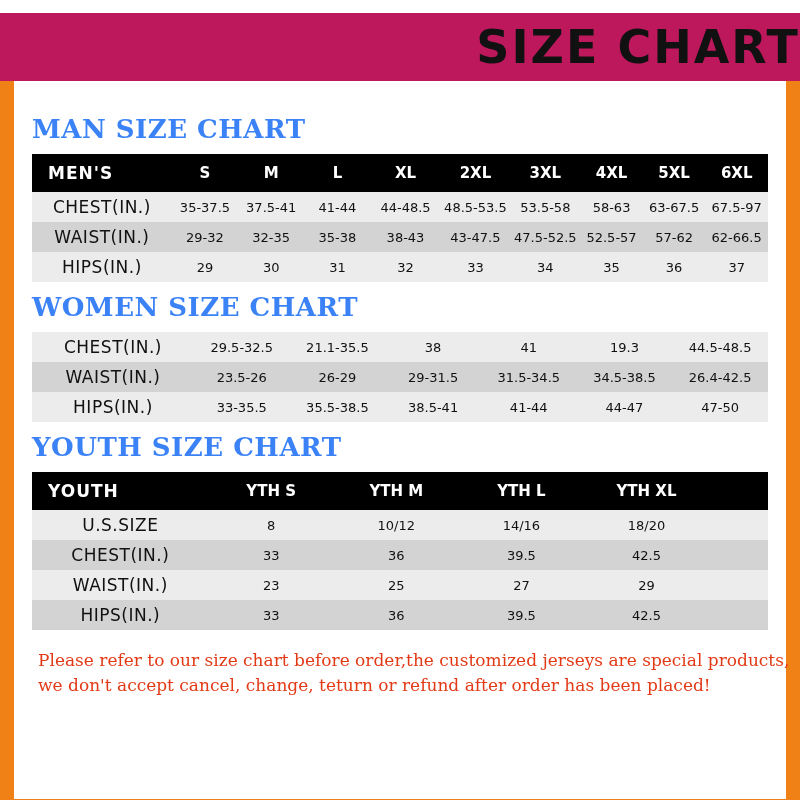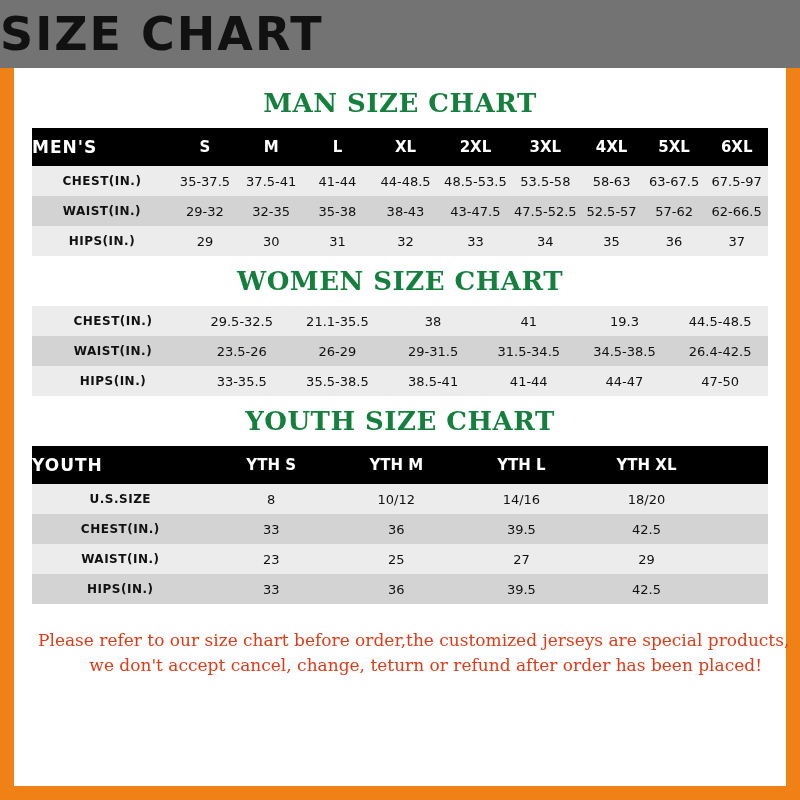--- a/index.html
+++ b/index.html
@@ -17,43 +17,42 @@
     position: relative;
     width: 800px;
     height: 800px;
     background: #fff;
     box-sizing: border-box;
     border-left: 14px solid #f08117;
     border-right: 14px solid #f08117;
     border-bottom: 14px solid #f08117;
   }
   .banner {
-    background: #737373;
+    background: #be185d;
     height: 68px;
     display: flex;
     align-items: center;
-    justify-content: flex-start;
-    margin: 0 -14px;
+    justify-content: flex-end;
+    margin: 13px -14px;
   }
   .banner-title {
     font-family: "DejaVu Sans", sans-serif;
     font-weight: bold;
     font-size: 46px;
     letter-spacing: 2px;
     color: #111;
   }
   .content {
     padding: 10px 18px 0 18px;
   }
   .section-title {
-    text-align: center;
     font-family: "DejaVu Serif", serif;
     font-weight: bold;
     font-size: 26px;
-    color: #15803d;
+    color: #3b82f6;
     margin: 10px 0 10px 0;
     letter-spacing: 0.5px;
   }
   table.size-table {
     width: 100%;
     border-collapse: collapse;
     table-layout: fixed;
   }
   table.size-table tr.head-row {
     background: #000;
@@ -61,36 +60,35 @@
   }
   table.size-table tr.head-row td {
     height: 36px;
     font-weight: bold;
     font-size: 15px;
     text-align: center;
     vertical-align: middle;
   }
   table.size-table tr.head-row td.rowlabel {
     text-align: left;
-    padding-left: 0;
+    padding-left: 16px;
     font-size: 17px;
     letter-spacing: 1px;
   }
   table.size-table tr.body-row td {
     height: 28px;
     font-size: 13px;
     text-align: center;
     vertical-align: middle;
     color: #111;
   }
   table.size-table tr.body-row td.rowlabel {
-    font-size: 12px;
+    font-size: 17px;
     letter-spacing: 0.5px;
     color: #111;
-    font-weight: bold;
   }
   tr.shade-dark td { background: #d3d3d3; }
   tr.shade-light td { background: #ececec; }
 
   .women-table tr.head-row td.rowlabel,
   .youth-table tr.head-row td.rowlabel {
     padding-left: 14px;
   }
   .women-table tr.body-row td,
   .youth-table tr.body-row td {
@@ -103,22 +101,22 @@
   }
   .youth-table tr.body-row td {
     height: 33px;
     margin-top: 38px;
   }
   .footer-note {
     color: #e23a16;
     font-family: "DejaVu Serif", serif;
     font-size: 17px;
     line-height: 1.45;
-    text-align: right;
-    padding: 24px 6px 0 6px;
+    text-align: left;
+    padding: 18px 6px 0 6px;
   }
   .footer-note div { white-space: nowrap; }
 </style>
 </head>
 <body>
 
 <div class="page">
 
   <div class="banner">
     <div class="banner-title">SIZE CHART</div>

